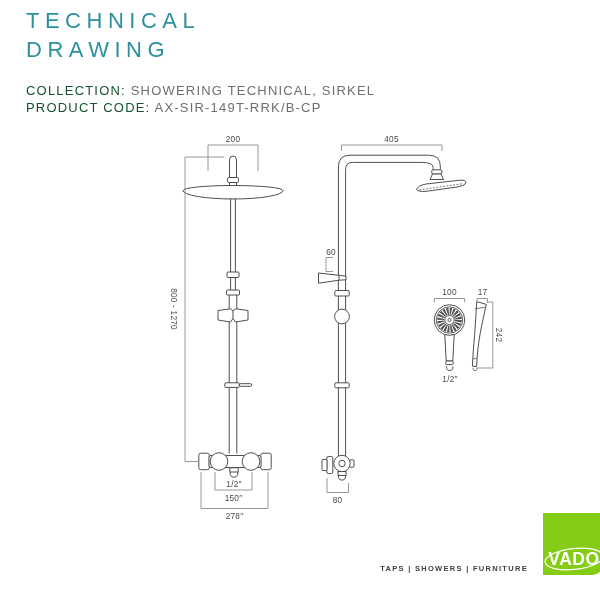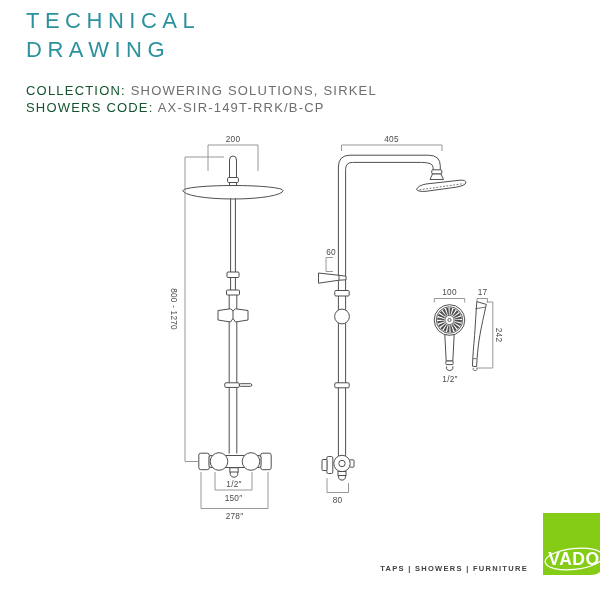--- a/index.html
+++ b/index.html
@@ -36,22 +36,22 @@
 </style>
 </head>
 <body>
 
 <div class="page">
 
   <div class="title"><span>TECHNICAL</span>
 <span>DRAWING</span></div>
 
   <div class="meta">
-    <div><span class="lbl">COLLECTION:</span> <span class="val">SHOWERING SOLUTIONS, SIRKEL</span></div>
-    <div><span class="lbl">SHOWERS CODE:</span> <span class="val">AX-SIR-149T-RRK/B-CP</span></div>
+    <div><span class="lbl">COLLECTION:</span> <span class="val">SHOWERING TECHNICAL, SIRKEL</span></div>
+    <div><span class="lbl">PRODUCT CODE:</span> <span class="val">AX-SIR-149T-RRK/B-CP</span></div>
   </div>
 
   <svg class="drawing-svg" width="600" height="600" viewBox="0 0 600 600">
 
     <g stroke="#4F4F4F" stroke-width="1" fill="none">
       <g>
 
         <path d="M214.5,185 V160 a3.5,4 0 0 1 7,0 V185" fill="#fff"></path>
         <rect x="212.6" y="177.5" width="10.8" height="5" rx="1" fill="#fff"></rect>
 

